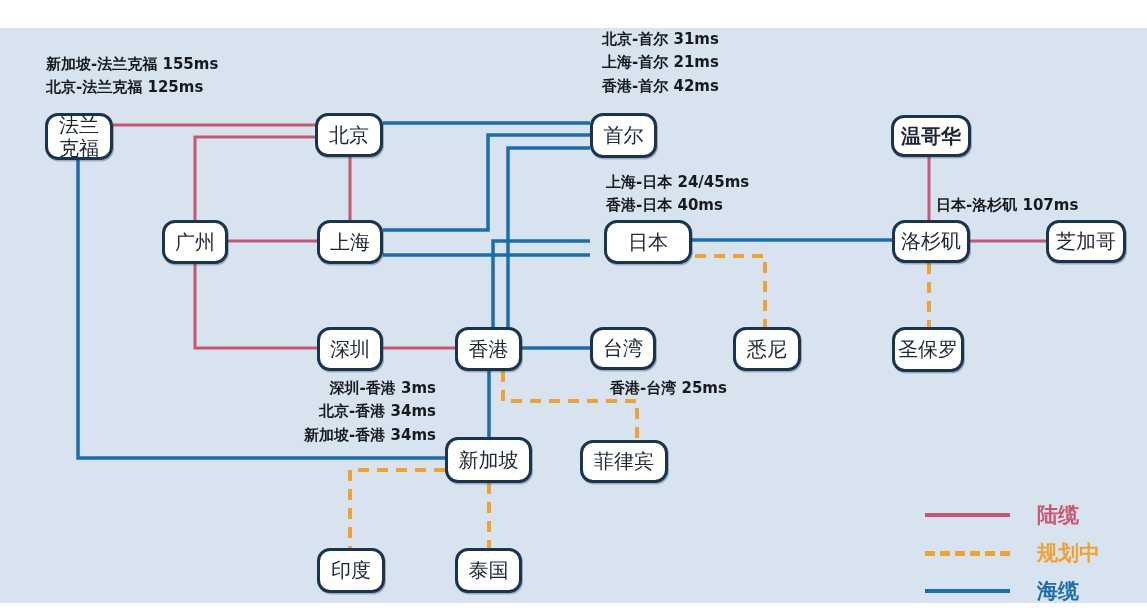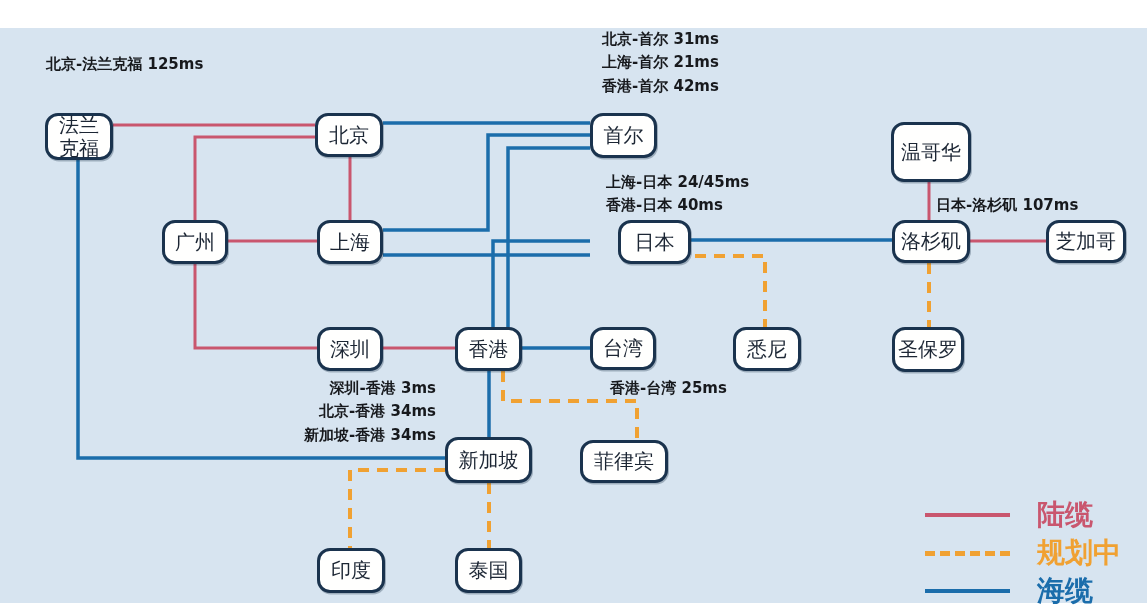--- a/index.html
+++ b/index.html
@@ -21,21 +21,21 @@
   }
   .annotation{
     position:absolute;z-index:3;
     font-size:15px;font-weight:600;color:#17191d;
     line-height:23.4px;white-space:nowrap;
   }
   .annotation.right{text-align:right;}
   .legend{position:absolute;z-index:3;left:925px;top:496px;}
   .legend-row{display:flex;align-items:center;height:38px;}
   .legend-swatch{width:85px;margin-right:27px;flex:0 0 auto;}
-  .legend-label{font-size:28px;font-weight:600;line-height:1;}
+  .legend-label{font-size:21px;font-weight:600;line-height:1;}
 </style>
 </head>
 <body>
 
 <div class="screen">
   <div class="top-bar"></div>
 
   <svg class="edges" width="1147" height="611">
       <polyline points="113,125 315,125" fill="none" stroke="#c9566e" stroke-width="3"></polyline>
       <polyline points="315,137 195,137 195,220" fill="none" stroke="#c9566e" stroke-width="3"></polyline>
@@ -59,38 +59,39 @@
       <polyline points="503,371 503,401 637,401 637,440" fill="none" stroke="#f0a132" stroke-width="4" stroke-dasharray="11 8"></polyline>
       <polyline points="489,483 489,548" fill="none" stroke="#f0a132" stroke-width="4" stroke-dasharray="11 8"></polyline>
       <polyline points="445,470 350,470 350,548" fill="none" stroke="#f0a132" stroke-width="4" stroke-dasharray="11 8"></polyline>
     </svg>
 
   <div id="nodes-layer">
       <div class="node" style="left: 45px; top: 113px; width: 68px; height: 47px;">法兰
 克福</div>
       <div class="node" style="left: 315px; top: 113px; width: 68px; height: 44px;">北京</div>
       <div class="node" style="left: 590px; top: 113px; width: 67px; height: 45px;">首尔</div>
-      <div class="node" style="left: 891px; top: 122px; width: 80px; height: 60px;">温哥华</div>
+      <div class="node" style="left: 891px; top: 115px; width: 80px; height: 42px; font-weight: bold;">温哥华</div>
       <div class="node" style="left: 162px; top: 220px; width: 66px; height: 44px;">广州</div>
       <div class="node" style="left: 317px; top: 220px; width: 66px; height: 44px;">上海</div>
-      <div class="node" style="left: 618px; top: 220px; width: 73px; height: 44px;">日本</div>
+      <div class="node" style="left: 604px; top: 220px; width: 88px; height: 44px;">日本</div>
       <div class="node" style="left: 892px; top: 220px; width: 78px; height: 43px;">洛杉矶</div>
       <div class="node" style="left: 1046px; top: 220px; width: 80px; height: 43px;">芝加哥</div>
       <div class="node" style="left: 317px; top: 327px; width: 66px; height: 44px;">深圳</div>
       <div class="node" style="left: 455px; top: 327px; width: 67px; height: 44px;">香港</div>
       <div class="node" style="left: 590px; top: 327px; width: 66px; height: 43px;">台湾</div>
       <div class="node" style="left: 733px; top: 327px; width: 68px; height: 44px;">悉尼</div>
       <div class="node" style="left: 892px; top: 327px; width: 72px; height: 45px;">圣保罗</div>
       <div class="node" style="left: 445px; top: 437px; width: 87px; height: 46px;">新加坡</div>
       <div class="node" style="left: 580px; top: 440px; width: 88px; height: 43px;">菲律宾</div>
       <div class="node" style="left: 317px; top: 548px; width: 68px; height: 45px;">印度</div>
       <div class="node" style="left: 455px; top: 548px; width: 67px; height: 45px;">泰国</div>
     </div>
   <div id="annotations-layer">
       <div class="annotation" style="left: 46px; top: 53px;">
+        <div>新加坡-法兰克福 155ms</div>
         <div>北京-法兰克福 125ms</div>
       </div>
       <div class="annotation" style="left: 602px; top: 28px;">
         <div>北京-首尔 31ms</div>
         <div>上海-首尔 21ms</div>
         <div>香港-首尔 42ms</div>
       </div>
       <div class="annotation" style="left: 606px; top: 171px;">
         <div>上海-日本 24/45ms</div>
         <div>香港-日本 40ms</div>

